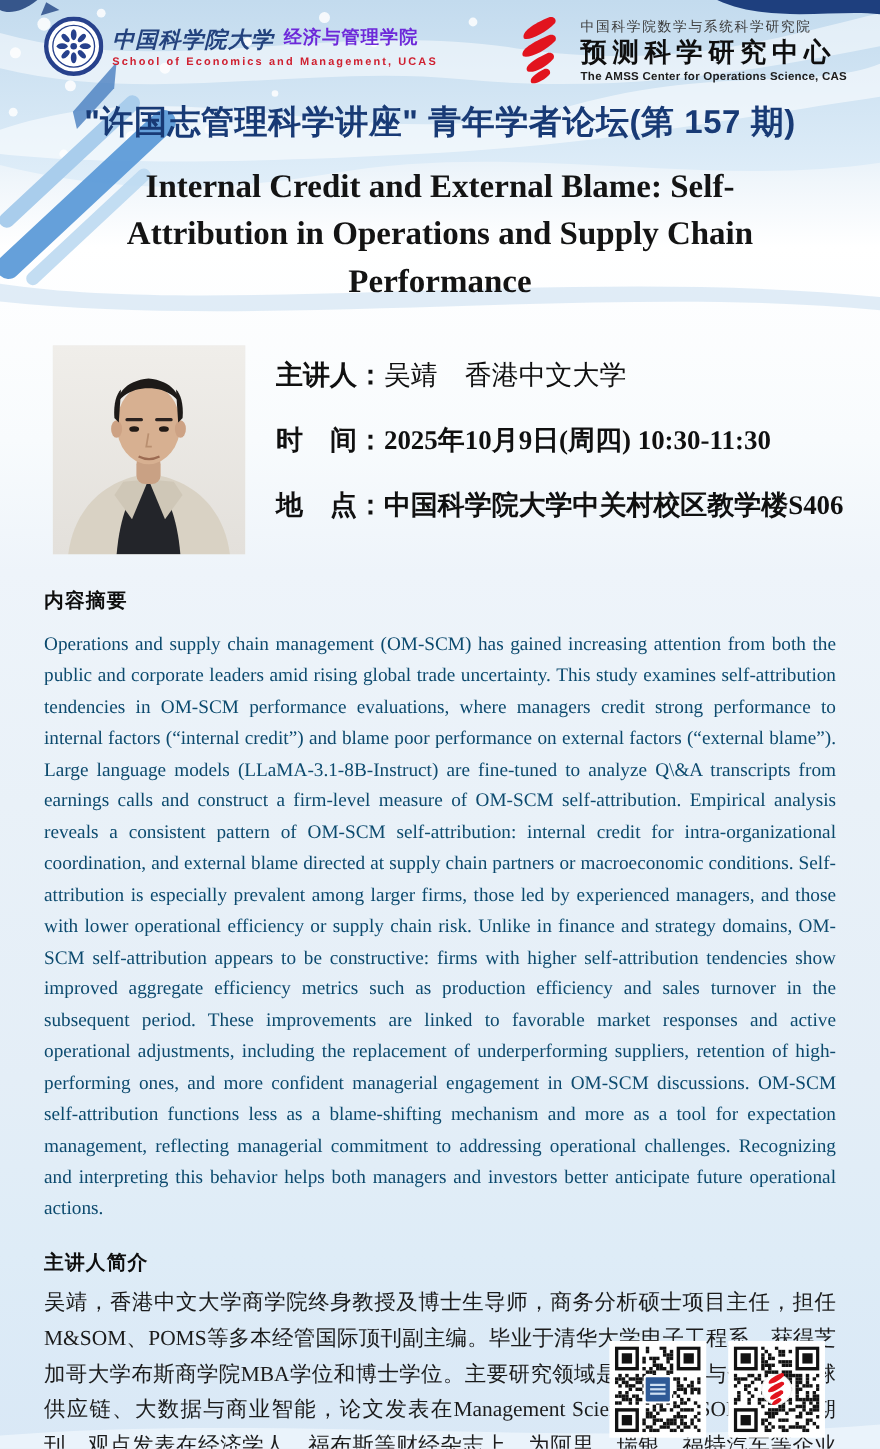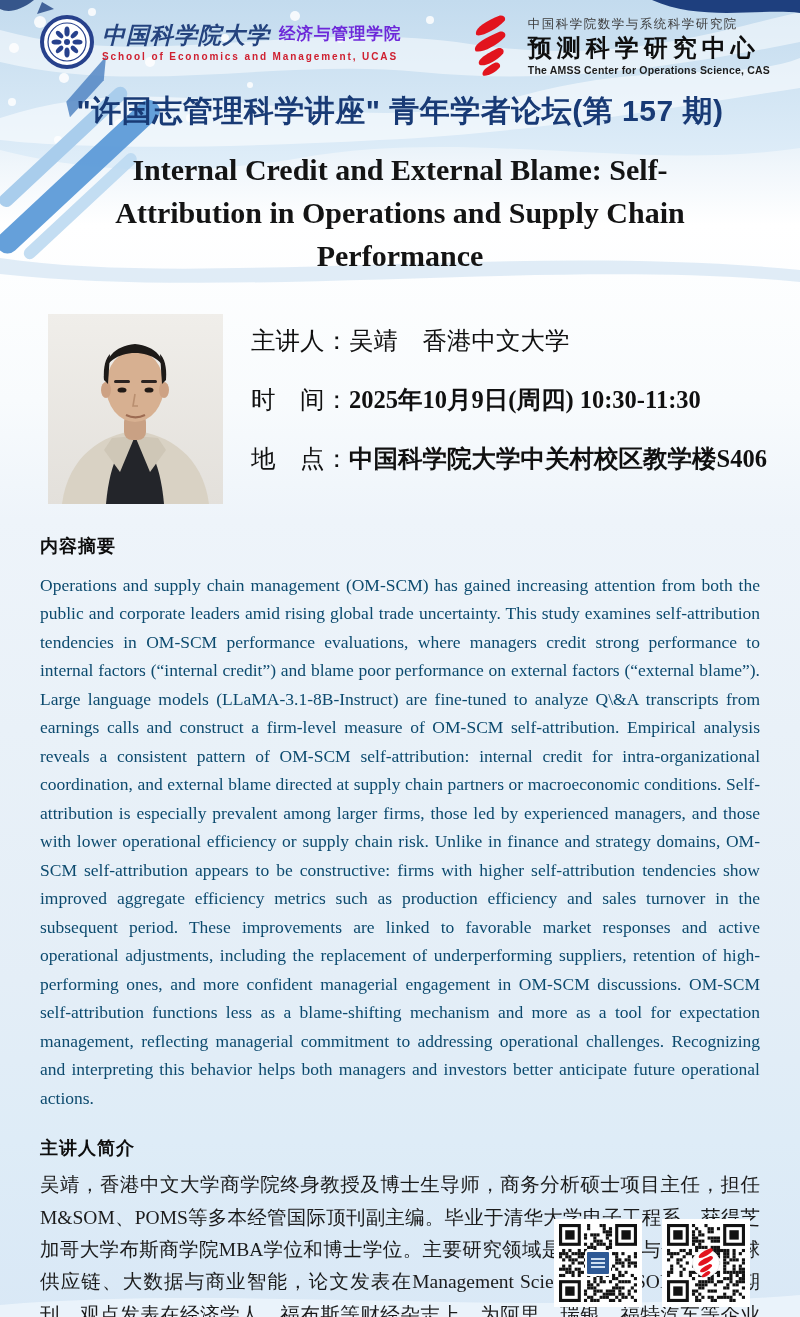--- a/index.html
+++ b/index.html
@@ -13,21 +13,21 @@
   .deco-top{position:absolute;top:0;left:0;pointer-events:none;}
   .deco-bottom{position:absolute;bottom:0;left:0;pointer-events:none;}
   .content{position:relative;z-index:2;}
 
   
   .logos{display:flex;justify-content:space-between;align-items:flex-start;padding:15px 30px 0 40px;}
   .logo-left{display:flex;align-items:center;gap:8px;}
   .logo-left-text{display:flex;flex-direction:column;}
   .uni-row{display:flex;align-items:flex-end;gap:9px;}
   .uni-name{font-family:"Liberation Serif",serif;font-style:italic;font-weight:bold;
-    font-size:23px;color:#24437e;letter-spacing:1px;line-height:1;}
+    font-size:20px;color:#24437e;letter-spacing:1px;line-height:1;}
   .school-cn{font-weight:bold;font-size:16.5px;color:#6d28d9;letter-spacing:1px;padding-bottom:2px;}
   .school-en{margin-top:4px;font-size:10px;font-weight:bold;color:#cf2030;letter-spacing:1.9px;}
   .logo-right{display:flex;align-items:center;gap:10px;}
   .logo-right-text{display:flex;flex-direction:column;}
   .inst-name{font-size:12.5px;color:#3c3c3c;letter-spacing:1.5px;}
   .center-cn{font-family:Liberation Sans, sans-serif;font-weight:bold;font-size:24px;color:#0e0e0e;
     letter-spacing:5px;margin:2px 0 3px 0;line-height:1.05;}
   .center-en{font-size:10.5px;font-weight:bold;color:#1c1c1c;letter-spacing:0.2px;}
 
   
@@ -35,21 +35,21 @@
     color:#183a75;letter-spacing:0.5px;}
   .talk-title{margin:16px 0 0 0;padding:0 115px;text-align:center;
     font-family:"Liberation Serif",serif;font-weight:bold;font-size:30px;
     line-height:1.44;color:#141414;}
 
   
   .speaker-block{display:flex;padding:36px 40px 0 48px;gap:28px;}
   .photo-frame{width:175px;height:190px;flex:0 0 auto;overflow:hidden;background:#eceae6;}
   .speaker-info{display:flex;flex-direction:column;padding-top:10px;gap:26px;}
   .info-line{font-family:"Liberation Serif",serif;font-size:24.5px;color:#101010;white-space:nowrap;}
-  .info-label{font-weight:normal;}
+  .info-label{font-weight:bold;}
   .info-value-regular{font-weight:normal;}
   .info-value-bold{font-weight:bold;}
 
   
   .section{padding:0 40px;}
   .section-heading{margin:0;font-size:18px;font-weight:bold;color:#0e0e0e;letter-spacing:1px;}
   .abstract-section{margin-top:30px;}
   .abstract-body{margin:13px 0 0 0;font-family:"Liberation Serif",serif;font-size:17.5px;
     line-height:1.63;text-align:justify;color:#0c4a6e;}
   .bio-section{margin-top:24px;}

